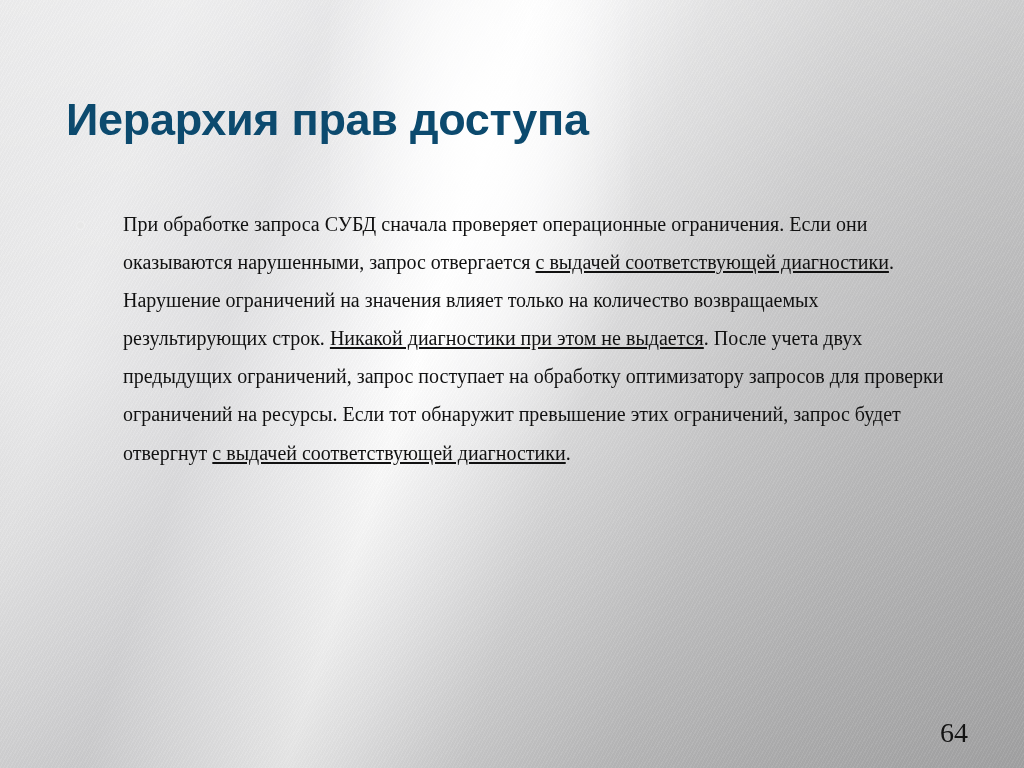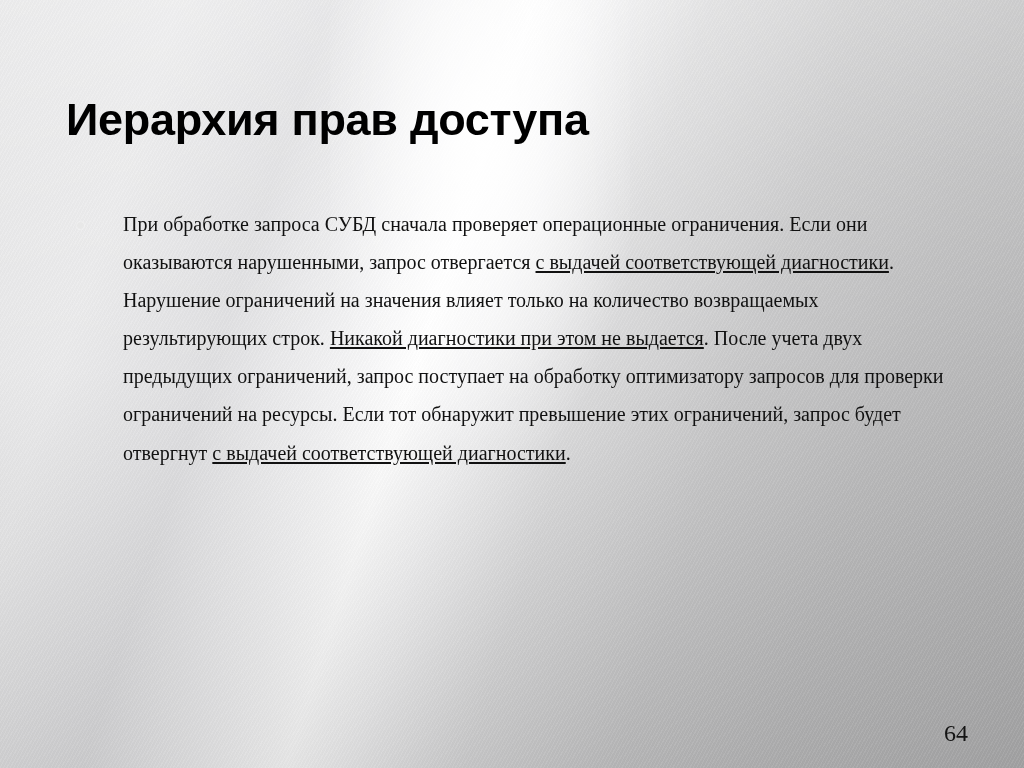--- a/index.html
+++ b/index.html
@@ -87,21 +87,21 @@
   .title {
     position: absolute;
     left: 66px;
     top: 63px;
     width: 900px;
     font-family: "Liberation Sans", "DejaVu Sans", sans-serif;
     font-weight: bold;
     font-size: 45px;
     line-height: 54px;
     letter-spacing: -0.3px;
-    color: #000000;
+    color: #0c4a6e;
     white-space: nowrap;
   }
 
   
   .body-block {
     position: absolute;
     left: 70px;
     top: 185px;
     width: 890px;
   }
@@ -136,21 +136,21 @@
     text-underline-offset: 2px;
     text-decoration-thickness: 1.6px;
   }
 
   
   .page-number {
     position: absolute;
     right: 56px;
     bottom: 19px;
     font-family: "Liberation Serif", "DejaVu Serif", serif;
-    font-size: 24px;
+    font-size: 28px;
     line-height: 32px;
     color: #141414;
   }
 </style>
 </head>
 <body>
 
 <div class="slide">
 
   <div class="bg-layer-1"></div>

